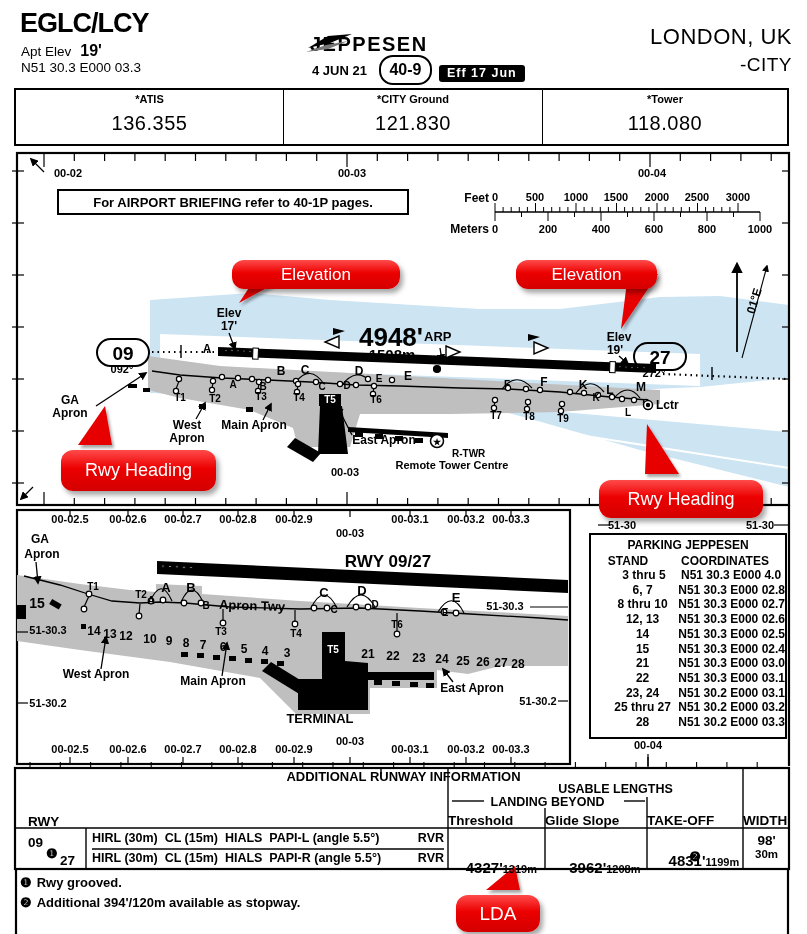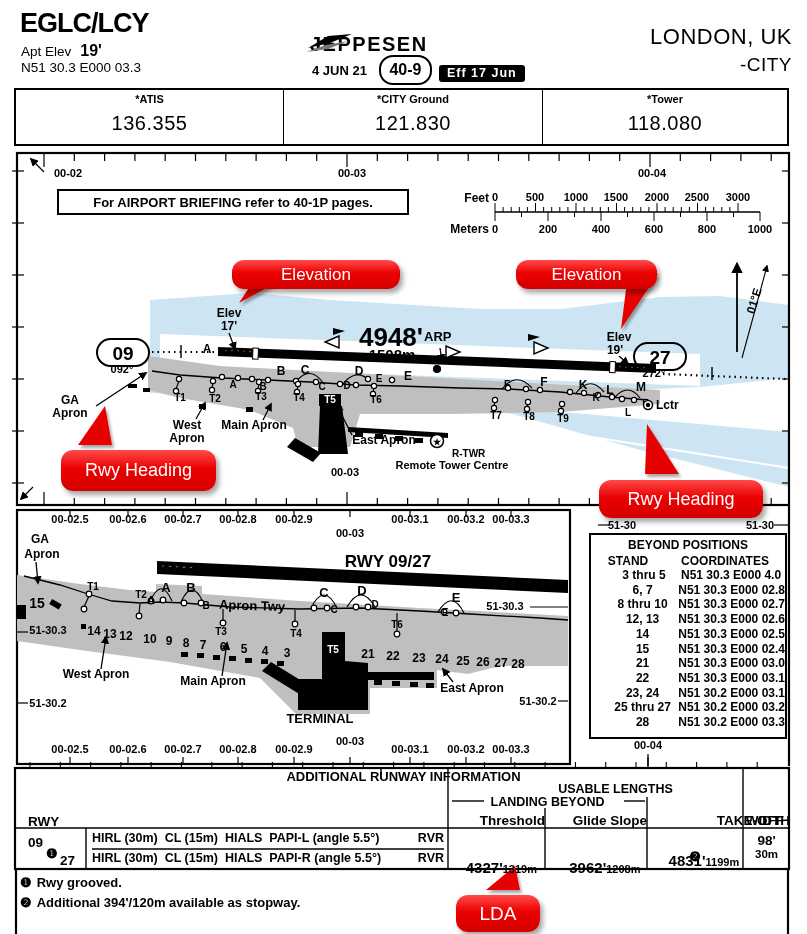--- a/index.html
+++ b/index.html
@@ -47,21 +47,21 @@
   #phead .pcoord{flex:1;text-align:center;}
   .prow{display:flex;font-size:12px;line-height:14.7px;}
   .prow .pstand{width:74px;text-align:center;white-space:pre;margin-left:16px;}
   .prow .pcoord{flex:1;text-align:left;white-space:pre;}
   
   .ri{position:absolute;font-weight:700;white-space:pre;}
   #ri-title{left:0;top:769px;width:807px;text-align:center;font-size:13px;}
   #ri-usable{left:448px;top:782px;width:295px;text-align:center;font-size:12.5px;padding-left:20px;}
   #ri-landing{left:448px;top:795px;width:199px;text-align:center;font-size:12.5px;}
   #ri-rwy{left:28px;top:814px;font-size:13.5px;}
-  .ri-colhead{top:813px;text-align:right;font-size:13.5px;}
+  .ri-colhead{top:813px;text-align:left;font-size:13.5px;}
   #ri-r1{left:92px;top:831px;width:352px;display:flex;justify-content:space-between;font-size:12.5px;}
   #ri-r2{left:92px;top:851px;width:352px;display:flex;justify-content:space-between;font-size:12.5px;}
   #ri-09{left:28px;top:835px;font-size:13.5px;}
   #ri-n1{left:46px;top:846px;font-size:13px;}
   #ri-27{left:60px;top:853px;font-size:13.5px;}
   .bigval{font-size:15px;} .smallval{font-size:11px;}
   #ri-thr{left:448px;top:841px;width:97px;}
   #ri-gs{left:545px;top:841px;width:102px;text-align:center;}
   #ri-to{left:647px;top:834px;width:96px;text-align:center;}
   #ri-to2{left:647px;top:849px;width:96px;text-align:center;font-size:13px;}
@@ -623,21 +623,21 @@
 
   <div class="abs" id="briefing">For AIRPORT BRIEFING refer to 40-1P pages.</div>
 
   <div class="abs callout" id="co-elev-l">Elevation</div>
   <div class="abs callout" id="co-elev-r">Elevation</div>
   <div class="abs callout" id="co-rwy-l">Rwy Heading</div>
   <div class="abs callout" id="co-rwy-r">Rwy Heading</div>
   <div class="abs callout" id="co-lda">LDA</div>
 
   <div class="abs" id="parking" style="z-index:10;background:#fff">
-    <div id="ptitle">BEYOND POSITIONS</div>
+    <div id="ptitle">PARKING JEPPESEN</div>
     <div id="phead">
       <span class="pstand">STAND</span>
       <span class="pcoord">COORDINATES</span>
     </div>
     <div id="prows">
         <div class="prow">
           <span class="pstand">3 thru 5</span>
           <span class="pcoord">N51 30.3 E000 4.0</span>
         </div>
         <div class="prow">
@@ -682,21 +682,21 @@
         </div>
       </div>
   </div>
 
   <div class="ri" id="ri-title" style="z-index:21">ADDITIONAL RUNWAY INFORMATION</div>
   <div class="ri" id="ri-usable" style="z-index:21">USABLE LENGTHS</div>
   <div class="ri" id="ri-landing" style="z-index:21">LANDING BEYOND</div>
   <div class="ri" id="ri-rwy" style="z-index:21">RWY</div>
   <div class="ri ri-colhead" style="left:448px;width:97px;z-index:21">Threshold</div>
   <div class="ri ri-colhead" style="left:545px;width:102px;z-index:21">Glide Slope</div>
-  <div class="ri ri-colhead" style="left:668px;width:116px;z-index:21">TAKE-OFF</div>
+  <div class="ri ri-colhead" style="left:647px;width:116px;z-index:21">TAKE-OFF</div>
   <div class="ri ri-colhead" style="left:743px;width:47px;z-index:21">WIDTH</div>
   <div class="ri" id="ri-09" style="z-index:21">09</div>
   <div class="ri" id="ri-n1" style="z-index:21">❶</div>
   <div class="ri" id="ri-27" style="z-index:21">27</div>
   <div class="ri" id="ri-r1" style="z-index:21">
     <span>HIRL (30m)  CL (15m)  HIALS  PAPI-L (angle 5.5°)</span>
     <span>RVR</span>
   </div>
   <div class="ri" id="ri-r2" style="z-index:21">
     <span>HIRL (30m)  CL (15m)  HIALS  PAPI-R (angle 5.5°)</span>

